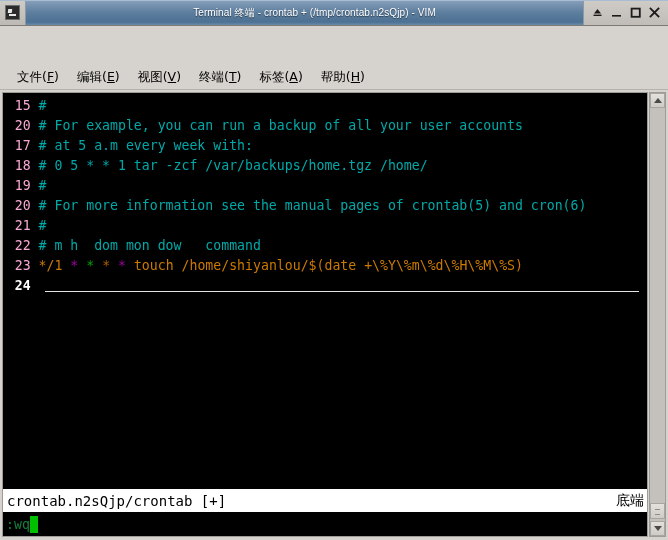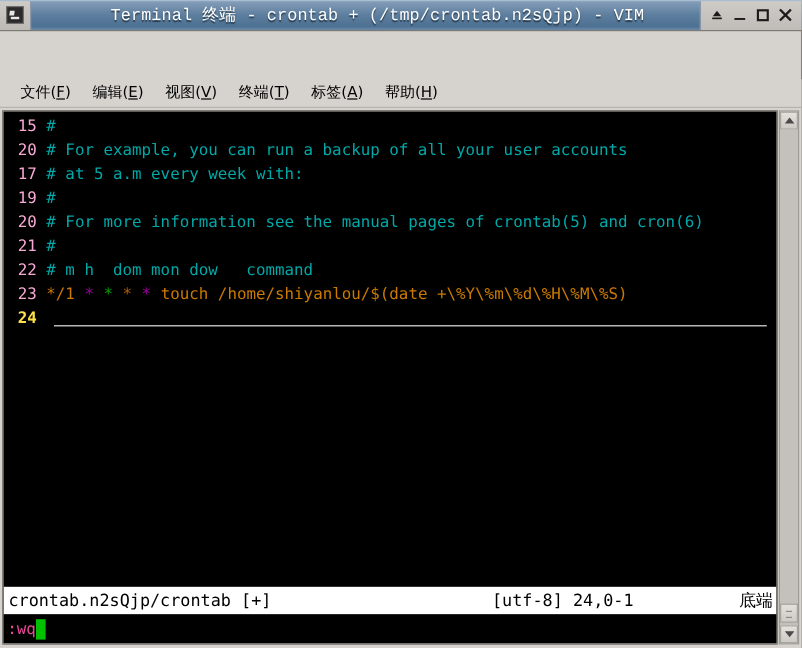--- a/index.html
+++ b/index.html
@@ -72,22 +72,22 @@
     content: "";
     position: absolute;
     left: 3px; bottom: 3px;
     width: 7px; height: 2px;
     background: #e8e8e8;
   }
   #title-text {
     flex: 1;
     text-align: center;
     color: #ffffff;
-    font-size: 14px;
-    font-family: Liberation Mono, monospace;
+    font-size: 10px;
+    font-family: Liberation Sans, sans-serif;
     text-shadow: 0 1px 1px rgba(0,0,0,0.55);
     letter-spacing: 0.1px;
     white-space: nowrap;
     overflow: hidden;
     padding-left: 20px;
   }
   #win-buttons {
     display: flex;
     align-items: center;
     gap: 0px;
@@ -172,21 +172,21 @@
     position: relative;
   }
   .lnum {
     color: #f9a8d4;
     display: inline-block;
     width: 2.6ch;
     text-align: right;
     padding-left: 5px;
   }
   .lnum.cur {
-    color: #fde047;
+    color: #ffffff;
     font-weight: bold;
   }
   .gap { display:inline-block; width:1ch; }
   .c-comment { color: #00a8a8; }
   .c-cmd     { color: #cc7a00; }
   .c-magenta { color: #a000a0; }
   .c-green   { color: #00a000; }
   .c-orange  { color: #b06000; }
   .row.cursorline .ul {
     position: absolute;
@@ -214,21 +214,21 @@
   #sl-file { flex: 0 0 auto; }
   #sl-spacer { flex: 1 1 auto; }
   #sl-pos { flex: 0 0 auto; }
   #sl-tail { flex: 0 0 auto; padding-left: 88px; }
 
   
   #cmdline {
     height: 24px;
     flex: 0 0 24px;
     background: #000000;
-    color: #ec4899;
+    color: #15803d;
     font-family: "DejaVu Sans Mono", monospace;
     font-size: 13.2px;
     display: flex;
     align-items: center;
     padding-left: 3px;
     box-sizing: border-box;
     white-space: pre;
   }
   #cmd-cursor {
     display: inline-block;
@@ -339,39 +339,39 @@
     <div id="term-inner">
 
       <div id="screen">
 
         <div class="row"><span class="lnum">15</span><span class="gap"></span><span class="c-comment">#</span></div>
 
         <div class="row"><span class="lnum">20</span><span class="gap"></span><span class="c-comment"># For example, you can run a backup of all your user accounts</span></div>
 
         <div class="row"><span class="lnum">17</span><span class="gap"></span><span class="c-comment"># at 5 a.m every week with:</span></div>
 
+        <div class="row"><span class="lnum">18</span><span class="gap"></span><span class="c-comment"># 0 5 * * 1 tar -zcf /var/backups/home.tgz /home/</span></div>
 
         <div class="row"><span class="lnum">19</span><span class="gap"></span><span class="c-comment">#</span></div>
 
         <div class="row"><span class="lnum">20</span><span class="gap"></span><span class="c-comment"># For more information see the manual pages of crontab(5) and cron(6)</span></div>
 
         <div class="row"><span class="lnum">21</span><span class="gap"></span><span class="c-comment">#</span></div>
 
         <div class="row"><span class="lnum">22</span><span class="gap"></span><span class="c-comment"># m h  dom mon dow   command</span></div>
 
         <div class="row"><span class="lnum">23</span><span class="gap"></span><span class="c-cmd">*/1</span><span class="gap"></span><span class="c-magenta">*</span><span class="gap"></span><span class="c-green">*</span><span class="gap"></span><span class="c-orange">*</span><span class="gap"></span><span class="c-magenta">*</span><span class="gap"></span><span class="c-cmd">touch /home/shiyanlou/$(date +\%Y\%m\%d\%H\%M\%S)</span></div>
 
         <div class="row cursorline"><span class="lnum cur">24</span><span class="ul"></span></div>
 
       </div>
 
       <div id="statusline">
         <span id="sl-file">crontab.n2sQjp/crontab [+]</span>
         <span id="sl-spacer"></span>
-        <span id="sl-pos">[utf-8] 24,0-1</span>
         <span id="sl-tail">底端</span>
       </div>
 
       <div id="cmdline">
         <span>:wq</span><span id="cmd-cursor"></span>
       </div>
 
     </div>
 
     <div id="scrollbar">

